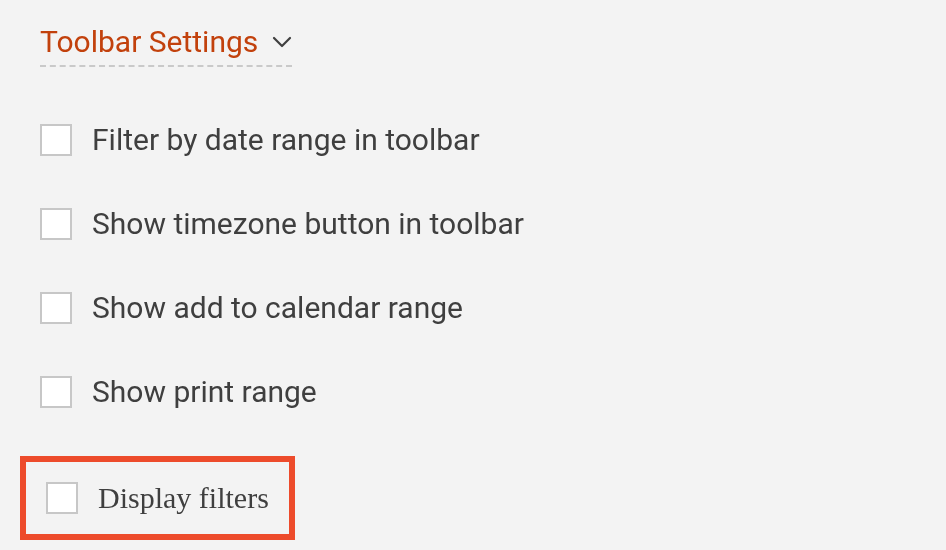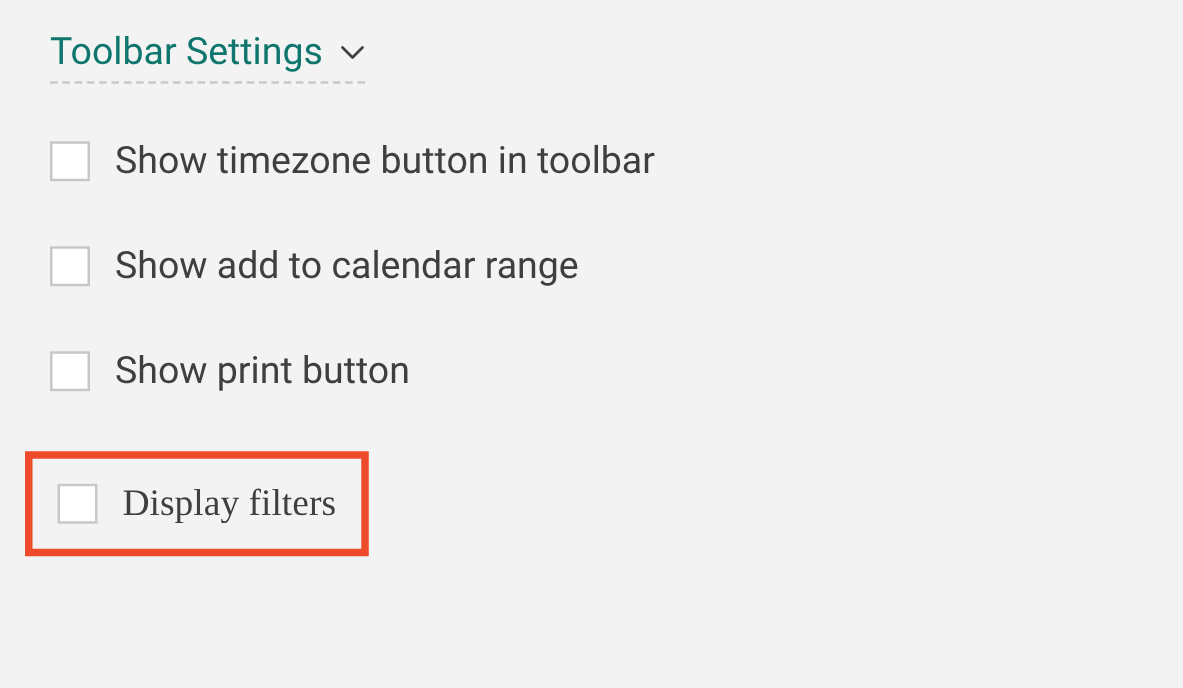--- a/index.html
+++ b/index.html
@@ -14,24 +14,24 @@
   }
   .container {
     padding: 24px 40px;
   }
   .section-header {
     display: inline-flex;
     align-items: center;
     gap: 14px;
     font-size: 30px;
     font-weight: 400;
-    color: #0f766e;
+    color: #c2410c;
     padding-bottom: 6px;
     border-bottom: 2px dashed #c9c9c9;
-    margin-bottom: 44px;
+    margin-bottom: 55px;
     cursor: pointer;
   }
   .section-header .chevron {
     display: inline-flex;
     align-items: center;
   }
   .option-row {
     display: flex;
     align-items: center;
     gap: 20px;
@@ -75,34 +75,38 @@
 
   <div class="section-header">
     <span>Toolbar Settings</span>
     <span class="chevron">
       <svg width="20" height="12" viewBox="0 0 20 12" fill="none">
         <path d="M2 2 L10 10 L18 2" stroke="#3f3f3f" stroke-width="2.2" stroke-linecap="round" stroke-linejoin="round"></path>
       </svg>
     </span>
   </div>
 
+  <div class="option-row">
+    <div class="checkbox"></div>
+    <span class="option-label">Filter by date range in toolbar</span>
+  </div>
 
   <div class="option-row">
     <div class="checkbox"></div>
     <span class="option-label">Show timezone button in toolbar</span>
   </div>
 
   <div class="option-row">
     <div class="checkbox"></div>
     <span class="option-label">Show add to calendar range</span>
   </div>
 
   <div class="option-row">
     <div class="checkbox"></div>
-    <span class="option-label">Show print button</span>
+    <span class="option-label">Show print range</span>
   </div>
 
   <div class="highlight-wrapper">
     <div class="highlight-box">
       <div class="checkbox"></div>
       <span class="option-label">Display filters</span>
     </div>
   </div>
 
 </div>

